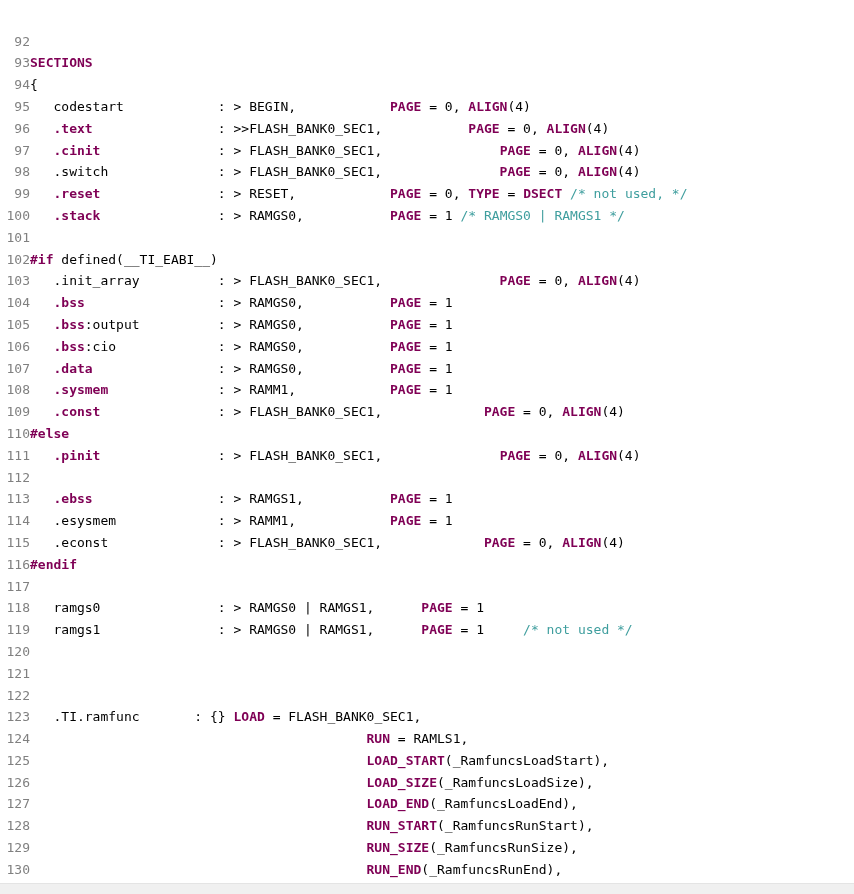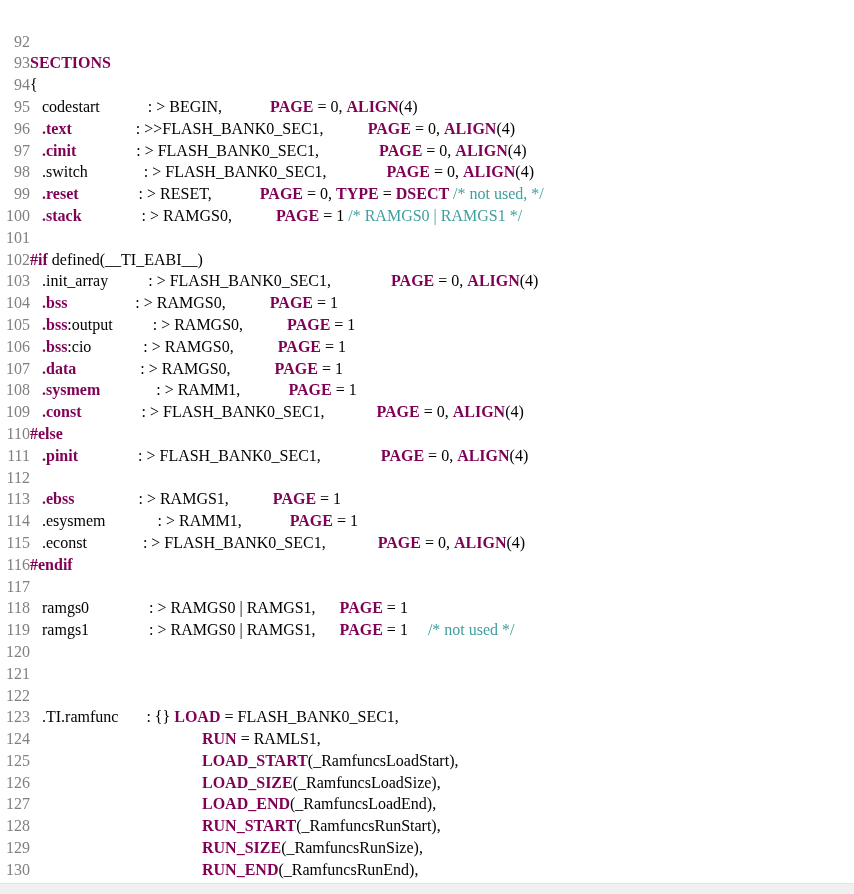--- a/index.html
+++ b/index.html
@@ -10,24 +10,23 @@
   }
   .screen {
     position: relative;
     width: 854px; height: 894px;
     overflow: hidden;
     background: var(--bg, #ffffff);
   }
   .editor {
     position: absolute; top: 0; left: 0; right: 0; bottom: 10px;
     overflow: hidden;
-    font-size: 16px;
+    font-size: 13px;
     line-height: 21.8px;
     white-space: pre;
-    font-family: Liberation Serif, serif;
   }
   .lines { margin-top: -13px; }
   .row { height: 21.8px; }
   .ln {
     display: inline-block;
     width: 30px;
     text-align: right;
     color: var(--ln, #808080);
   }
   .code { }

